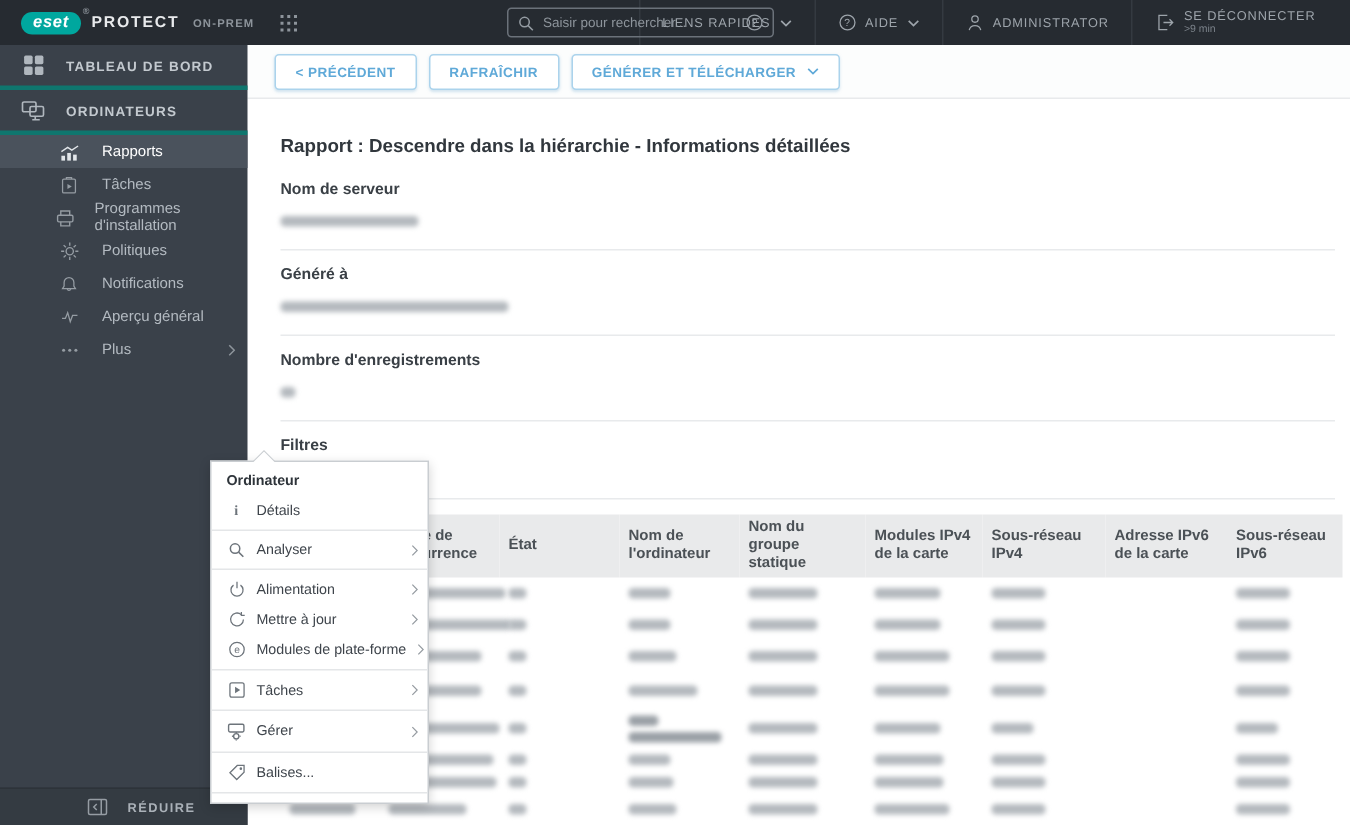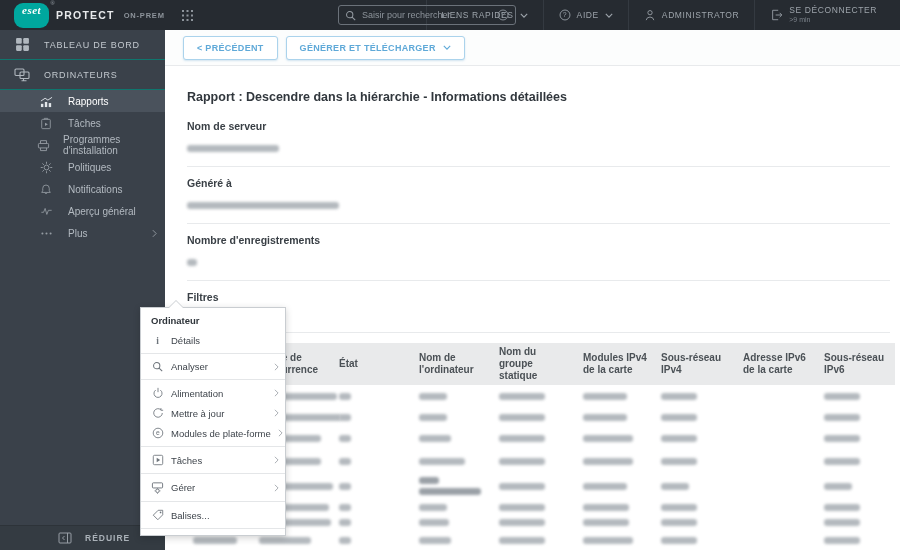--- a/index.html
+++ b/index.html
@@ -5,21 +5,21 @@
   * { margin:0; padding:0; box-sizing:border-box; }
   html,body { width:900px; height:550px; overflow:hidden; }
   body { font-family:"Liberation Sans", sans-serif; background:#fff; }
   .app { position:relative; width:900px; height:550px; overflow:hidden; background:#fff; }
 
   
   .topbar { position:absolute; left:0; top:0; width:900px; height:30px; background:#262b31;
             display:flex; align-items:center; padding:0 8px; z-index:20; }
   .logo-wrap { display:flex; align-items:center; gap:7px; padding-left:6px; }
   .logo-pill { background:#00a79e; color:#fff; font-weight:bold; font-style:italic;
-               font-size:11px; letter-spacing:.5px; border-radius:9px; padding:1px 8px 12px; position:relative;font-family:Liberation Serif, serif; }
+               font-size:11px; letter-spacing:.5px; border-radius:9px; padding:1px 8px 2px; position:relative; }
   .logo-reg { position:absolute; top:-3px; right:-6px; font-size:6px; color:#8d949b; font-style:normal; }
   .product-name { color:#e8eaec; font-size:10.5px; letter-spacing:1.2px; font-weight:bold; }
   .product-suffix { color:#8d949b; font-size:7.5px; letter-spacing:.8px; font-weight:bold; margin-left:2px; }
   .appgrid { margin-left:16px; color:#8d949b; display:flex; }
   .searchbox { position:absolute; left:338px; top:5px; width:178px; height:20px;
                border:1px solid #6b727a; border-radius:3px; display:flex; align-items:center;
                padding:0 6px; gap:6px; color:#959ca3; }
   .searchbox input { flex:1; background:transparent; border:none; outline:none;
                      color:#aeb5bc; font-size:9px; font-family:"Liberation Sans",sans-serif; min-width:0; }
   .searchbox input::placeholder { color:#8d949b; }
@@ -27,22 +27,22 @@
   .top-item { display:flex; align-items:center; gap:6px; padding:0 15px; border-left:1px solid #343a41;
               color:#9da4ab; font-size:8.5px; letter-spacing:.6px; cursor:pointer; white-space:nowrap; }
   .logout-lines { display:flex; flex-direction:column; line-height:1.15; }
   .logout-timer { font-size:7px; color:#7b828a; letter-spacing:0; }
   .ic { display:inline-flex; align-items:center; justify-content:center; }
   .ic svg { display:block; }
 
   
   .sidebar { position:absolute; left:0; top:30px; width:165px; height:520px; background:#3a414a; z-index:5; }
   .side-item { display:flex; align-items:center; cursor:pointer; }
-  .side-item.primary { height:30px; border-bottom:1px solid #0f766e; color:#c3c9cf;
-                       font-size:9px; letter-spacing:.8px; font-weight:normal; }
+  .side-item.primary { height:30px; border-bottom:3px solid #0f766e; color:#c3c9cf;
+                       font-size:9px; letter-spacing:.8px; font-weight:bold; }
   .side-item.primary .ic { width:44px; color:#b0b7be; }
   .side-item.secondary { height:22px; color:#b3bac1; font-size:10px;padding-left:24px; }
   .side-item.secondary .ic { width:44px; color:#959ca3; }
   .side-item.selected { background:#4a525c; color:#fff; }
   .side-item.selected .ic { color:#e2e6ea; }
   .side-chevron { margin-left:auto; margin-right:8px; color:#8d949b; display:flex; }
   .side-bottom { position:absolute; left:0; bottom:0; width:165px; height:25px; background:#343b42;
                  border-top:1px solid #2d3339; display:flex; align-items:center; cursor:pointer;
                  color:#aab1b8; font-size:8.5px; font-weight:bold; letter-spacing:1px; }
   .side-bottom .ic { width:20px; margin-left:55px; margin-right:10px; color:#969da4; }
@@ -285,20 +285,23 @@
       <span>RÉDUIRE</span>
     </div>
   </div>
 
   <div class="main">
     <div class="toolbar">
       <button class="btn">
         <span>&lt; PRÉCÉDENT</span>
       </button>
       <button class="btn">
+        <span>RAFRAÎCHIR</span>
+      </button>
+      <button class="btn">
         <span>GÉNÉRER ET TÉLÉCHARGER</span>
         <span class="ic" id="gen-chevron">
             <svg width="8" height="5" viewBox="0 0 10 6" fill="none" stroke="currentColor" stroke-width="1.4">
               <path d="M1 1l4 4 4-4"></path>
             </svg>
           </span>
       </button>
     </div>
 
     <div class="content">

